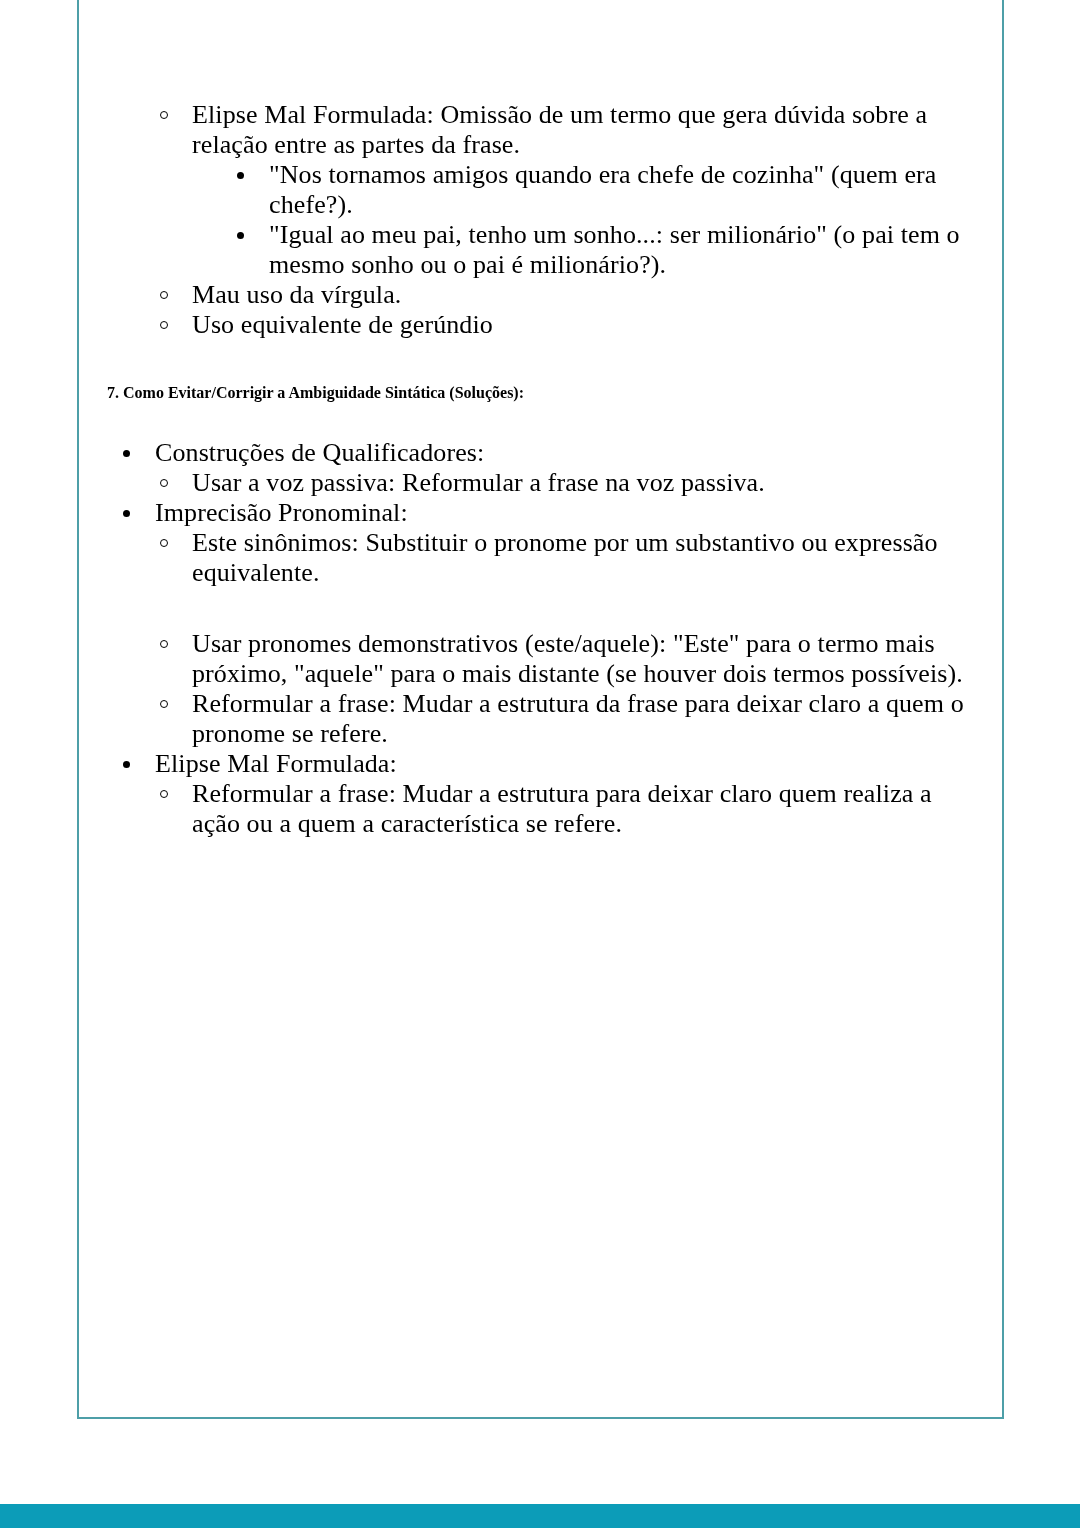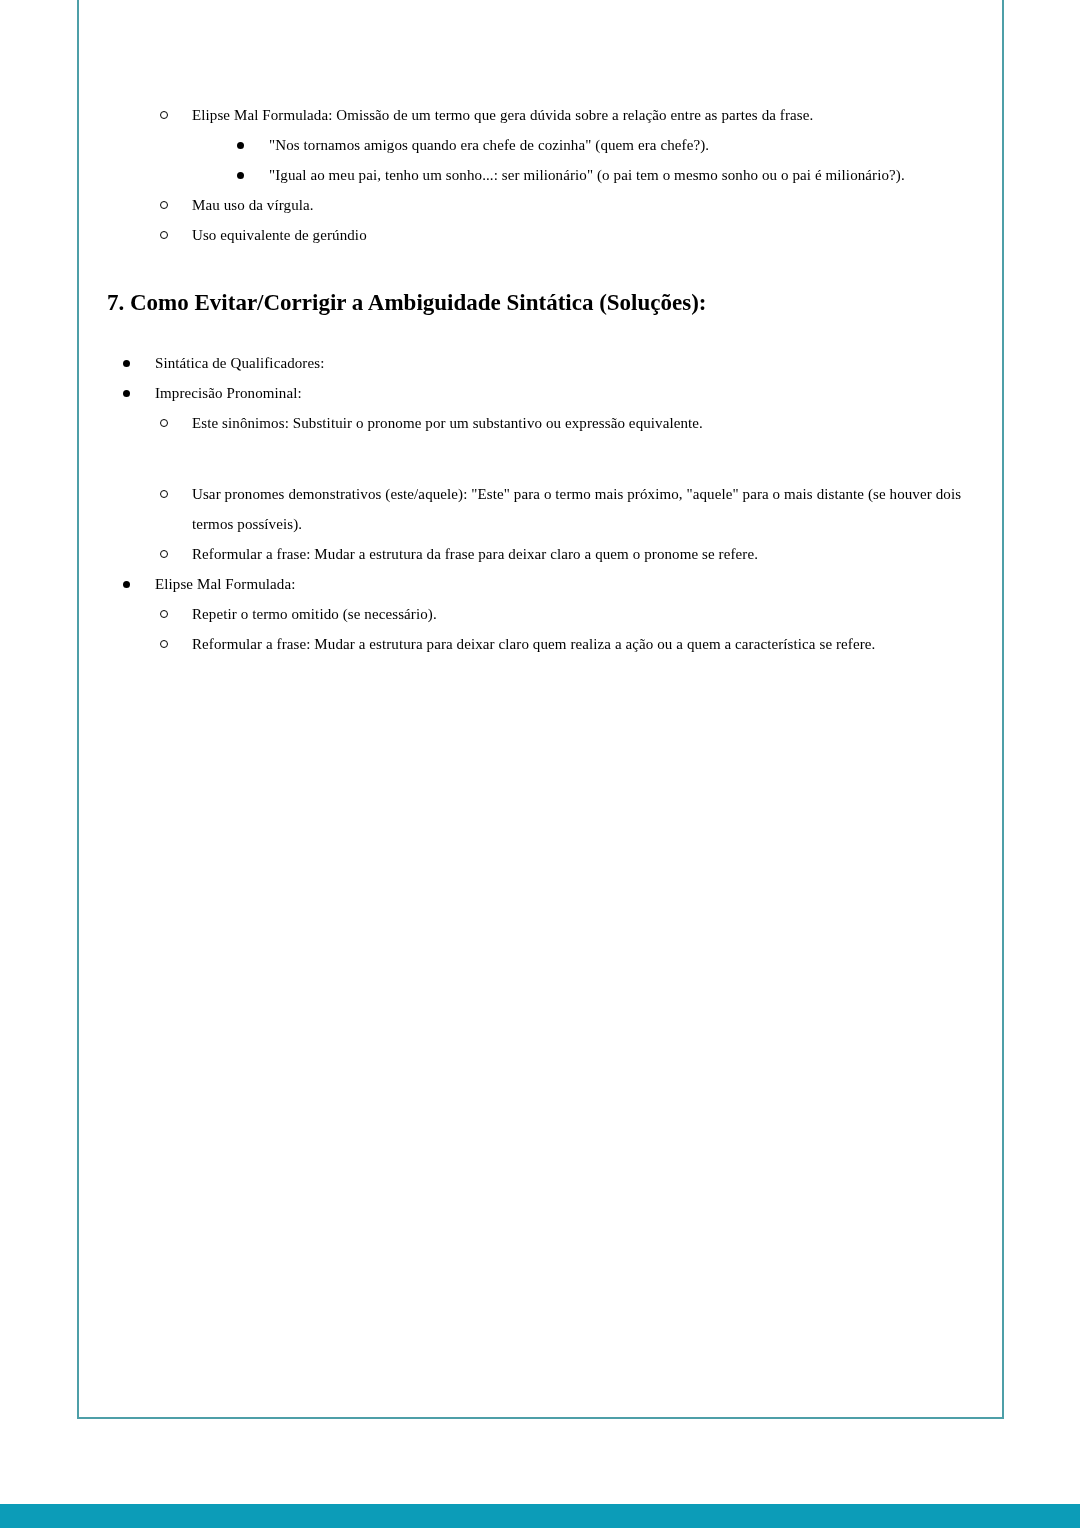--- a/index.html
+++ b/index.html
@@ -50,21 +50,21 @@
   }
 
   ul.lvl {
     list-style: none;
     margin: 0;
     padding: 0;
   }
 
   li.item {
     position: relative;
-    font-size: 15px;
+    font-size: 26px;
     line-height: 30px;
     letter-spacing: 0.1px;
   }
 
   li.item > .bullet {
     position: absolute;
     left: 0;
     top: 0;
     width: 22px;
     text-align: left;
@@ -95,21 +95,21 @@
     border: 1.4px solid #000;
     background: transparent;
     box-sizing: border-box;
   }
   .b-square {
     width: 7px; height: 7px;
     background: #000;
   }
 
   h2.section-heading {
-    font-size: 23px;
+    font-size: 16px;
     line-height: 30px;
     font-weight: bold;
     margin: 0;
     padding: 0;
   }
 
   .gap-before-heading { height: 38px; }
   .gap-after-heading  { height: 30px; }
 </style>
 </head>
@@ -147,21 +147,25 @@
   <div class="gap-before-heading"></div>
 
   <h2 class="section-heading">7. Como Evitar/Corrigir a Ambiguidade Sintática (Soluções):</h2>
 
   <div class="gap-after-heading"></div>
 
   <div id="solutions-list">
       <ul class="lvl">
         <li class="item lvl-item" style="margin-left: 16px; padding-left: 32px;">
           <span class="bullet"><span class="b-disc"></span></span>
-          <span class="txt">Sintática de Qualificadores:</span>
+          <span class="txt">Construções de Qualificadores:</span>
+        </li>
+        <li class="item lvl-item" style="margin-left: 53px; padding-left: 32px;">
+          <span class="bullet"><span class="b-circle"></span></span>
+          <span class="txt">Usar a voz passiva: Reformular a frase na voz passiva.</span>
         </li>
         <li class="item lvl-item" style="margin-left: 16px; padding-left: 32px;">
           <span class="bullet"><span class="b-disc"></span></span>
           <span class="txt">Imprecisão Pronominal:</span>
         </li>
         <li class="item lvl-item" style="margin-left: 53px; padding-left: 32px;">
           <span class="bullet"><span class="b-circle"></span></span>
           <span class="txt">Este sinônimos: Substituir o pronome por um substantivo ou expressão equivalente.</span>
         </li>
         <li class="item lvl-item" style="margin-left: 53px; padding-left: 32px; margin-top: 41px;">
@@ -171,24 +175,20 @@
         <li class="item lvl-item" style="margin-left: 53px; padding-left: 32px;">
           <span class="bullet"><span class="b-circle"></span></span>
           <span class="txt">Reformular a frase: Mudar a estrutura da frase para deixar claro a quem o pronome se refere.</span>
         </li>
         <li class="item lvl-item" style="margin-left: 16px; padding-left: 32px;">
           <span class="bullet"><span class="b-disc"></span></span>
           <span class="txt">Elipse Mal Formulada:</span>
         </li>
         <li class="item lvl-item" style="margin-left: 53px; padding-left: 32px;">
           <span class="bullet"><span class="b-circle"></span></span>
-          <span class="txt">Repetir o termo omitido (se necessário).</span>
-        </li>
-        <li class="item lvl-item" style="margin-left: 53px; padding-left: 32px;">
-          <span class="bullet"><span class="b-circle"></span></span>
           <span class="txt">Reformular a frase: Mudar a estrutura para deixar claro quem realiza a ação ou a quem a característica se refere.</span>
         </li>
       </ul>
     </div>
 
 </div>
 
 <div id="bottom-band"></div>
 
 </body></html>

